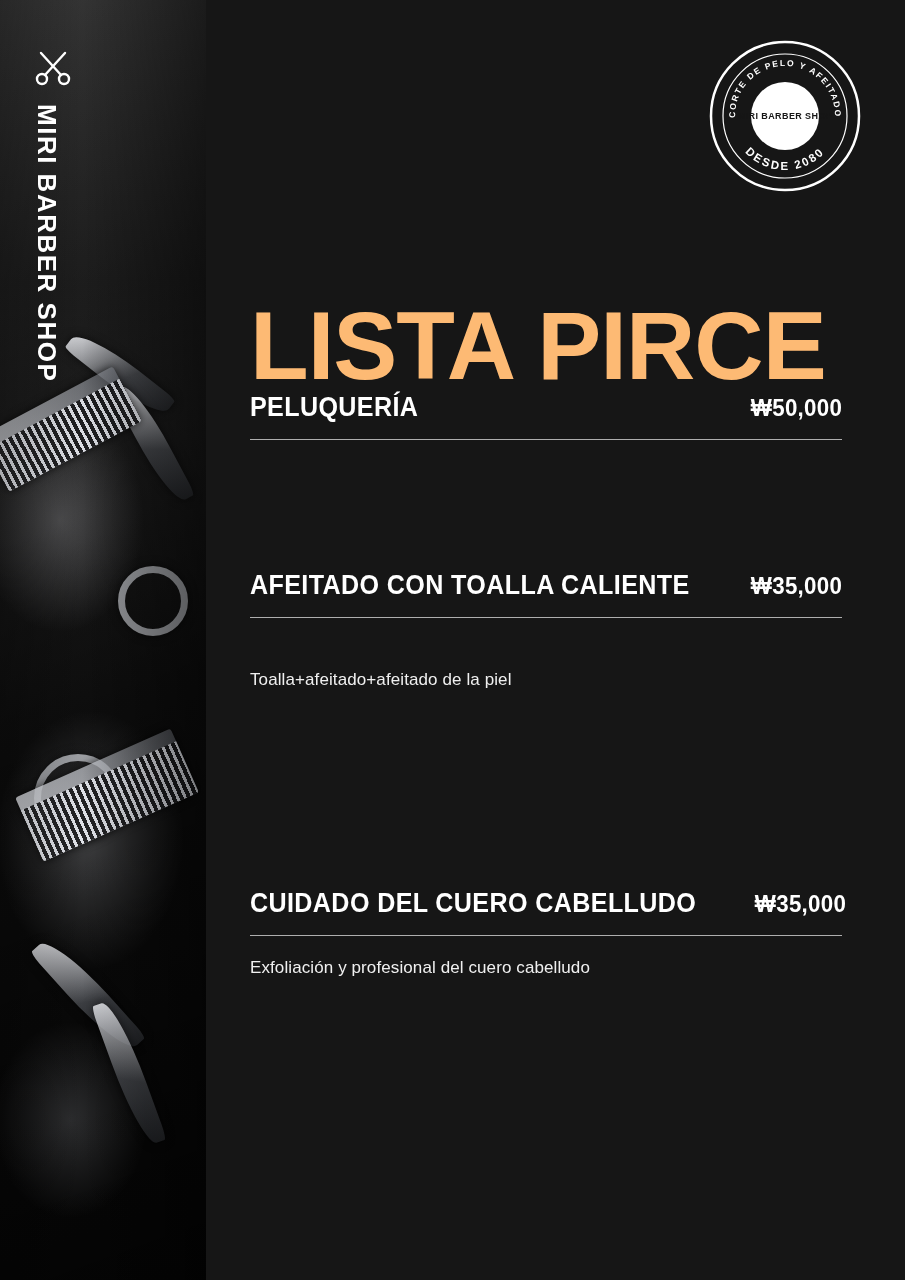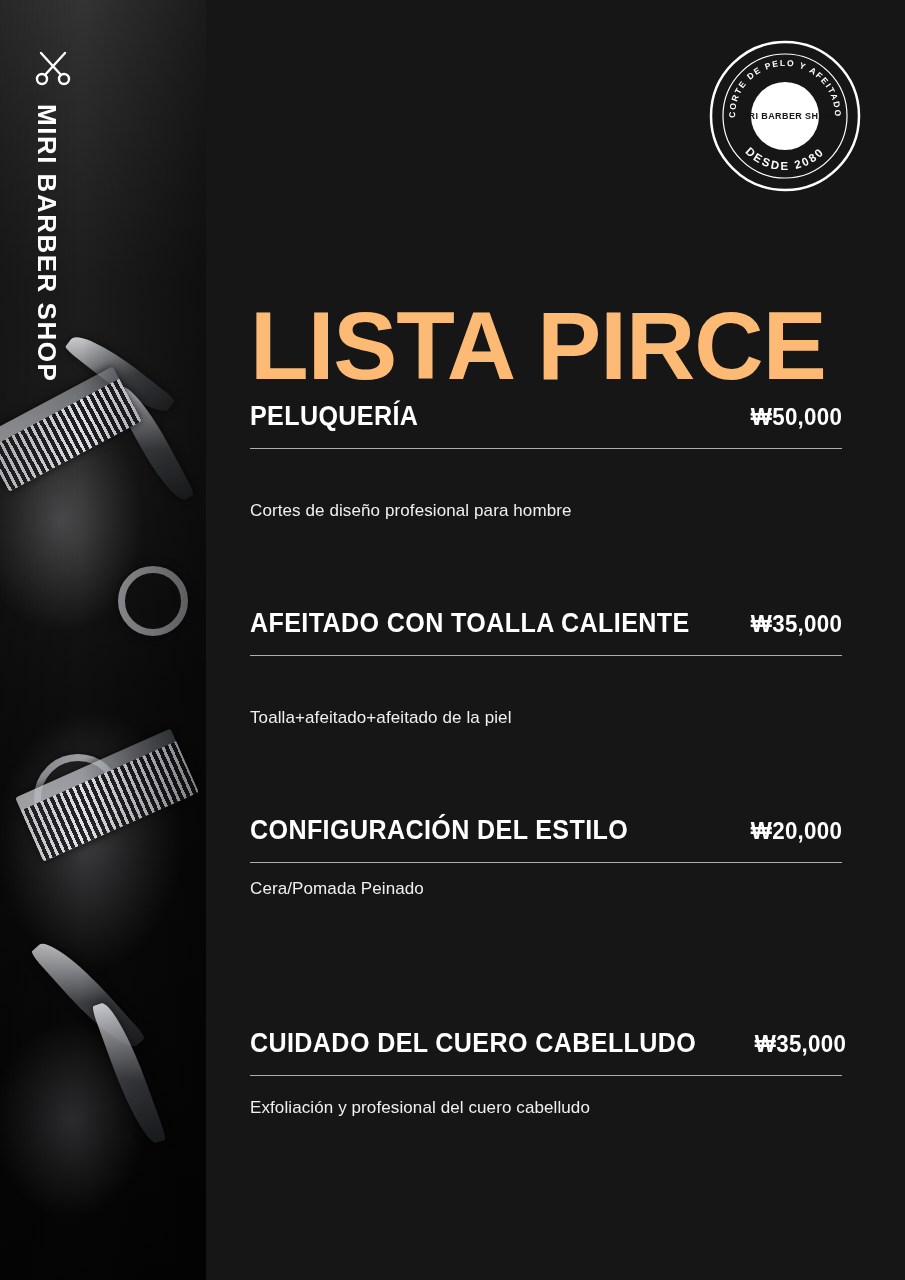--- a/index.html
+++ b/index.html
@@ -142,21 +142,21 @@
     color: #fdba74;
     font-family: "Liberation Sans", sans-serif;
   }
 
   .menu {
     position: absolute;
     left: 44px;
     top: 392px;
     width: 592px;
   }
-  .item { margin-bottom: 0; margin-top: 9px; }
+  .item { margin-bottom: 0; }
   .item-row {
     display: flex;
     align-items: baseline;
     justify-content: space-between;
     gap: 18px;
   }
   .item-name {
     font-size: 27px;
     font-weight: 700;
     letter-spacing: 0.4px;
@@ -249,46 +249,36 @@
 
     <div class="menu">
 
       <div class="item">
         <div class="item-row">
           <span class="item-name">PELUQUERÍA</span>
           <span class="item-price">₩50,000</span>
         </div>
         <div class="rule"></div>
         <div class="gap-a"></div>
-        <div class="item-desc">Cortes de diseño profesional para hombre</div>
       </div>
 
       <div class="gap-b"></div>
 
       <div class="item">
         <div class="item-row">
           <span class="item-name">AFEITADO CON TOALLA CALIENTE</span>
           <span class="item-price">₩35,000</span>
         </div>
         <div class="rule"></div>
         <div class="gap-a"></div>
         <div class="item-desc">Toalla+afeitado+afeitado de la piel</div>
       </div>
 
       <div class="gap-b"></div>
 
-      <div class="item">
-        <div class="item-row">
-          <span class="item-name">CONFIGURACIÓN DEL ESTILO</span>
-          <span class="item-price">₩20,000</span>
-        </div>
-        <div class="rule"></div>
-        <div class="gap-c"></div>
-        <div class="item-desc">Cera/Pomada Peinado</div>
-      </div>
 
       <div class="gap-d"></div>
 
       <div class="item">
         <div class="item-row">
           <span class="item-name">CUIDADO DEL CUERO CABELLUDO</span>
           <span class="item-price">₩35,000</span>
         </div>
         <div class="rule"></div>
         <div class="gap-e"></div>

